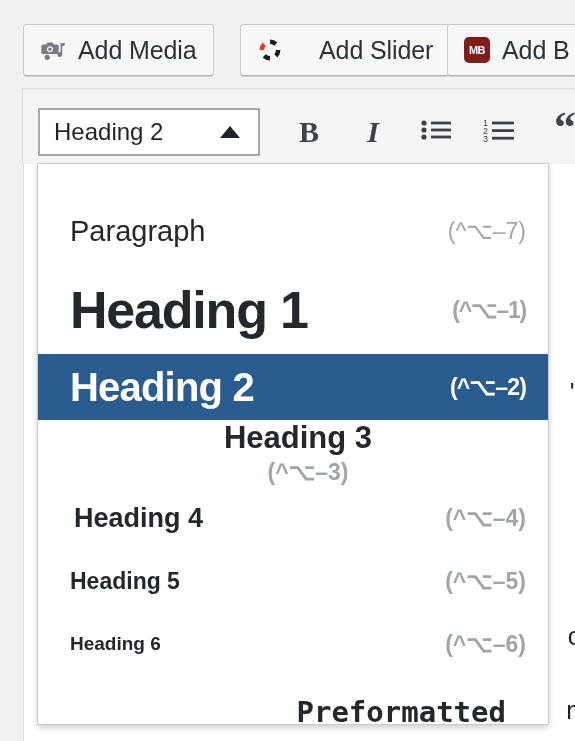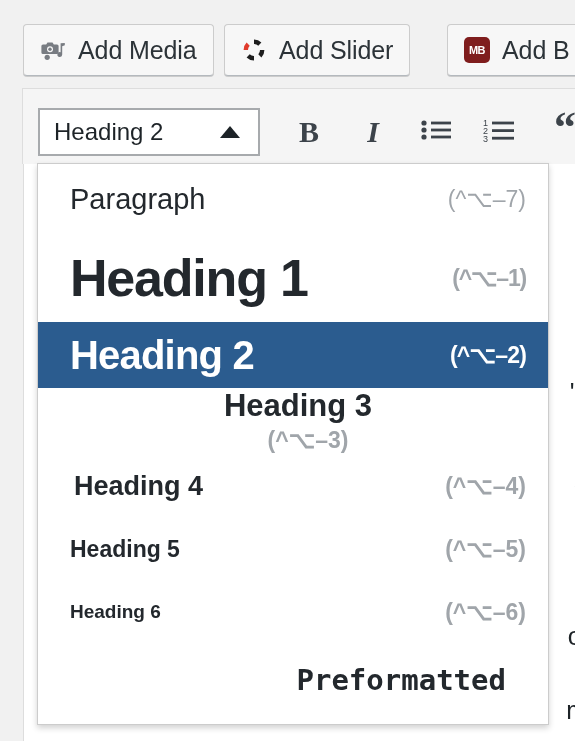--- a/index.html
+++ b/index.html
@@ -48,21 +48,21 @@
     color: #2c3338;
     font-size: 25px;
     letter-spacing: -0.1px;
     white-space: nowrap;
     cursor: pointer;
   }
   .media-btn .btn-label {
     margin-left: 12px;
   }
   #btn-add-media { left: 23px; }
-  #btn-add-slider { left: 224px; }
+  #btn-add-slider { left: 240px; gap: 24px; }
   #btn-add-block { left: 447px; }
 
   .icon-media {
     width: 26px;
     height: 26px;
     flex: none;
     position: relative;
   }
   .icon-slider {
     width: 26px;
@@ -193,21 +193,21 @@
     flex: none;
     margin-left: 20px;
   }
   .menu-item.selected {
     background: #2b5c8f;
     color: #ffffff;
   }
   .menu-item.selected .shortcut { color: #ffffff; }
 
   
-  #mi-paragraph { height: 70px; font-size: 29px; font-weight: normal; }
+  #mi-paragraph { height: 70px; font-size: 29px; font-weight: normal; margin-top: 32px; }
   #mi-h1 { height: 88px; font-size: 52px; font-weight: bold; letter-spacing: -1.2px; }
   #mi-h2 { height: 66px; font-size: 40px; font-weight: bold; letter-spacing: -0.8px; }
   #mi-h3 { height: 66px; font-size: 31px; font-weight: bold; flex-direction: column; }
   #mi-h4 { height: 64px; font-size: 27px; font-weight: bold; padding-left: 36px; }
   #mi-h5 { height: 62px; font-size: 23px; font-weight: bold; }
   #mi-h6 { height: 64px; font-size: 19px; font-weight: bold; }
   #mi-pre { height: 72px; font-size: 29px; font-weight: bold; font-family: "DejaVu Sans Mono", monospace; justify-content: flex-end; }
   #mi-pre .shortcut { font-family: "Liberation Sans", sans-serif; }
 </style>
 </head>

